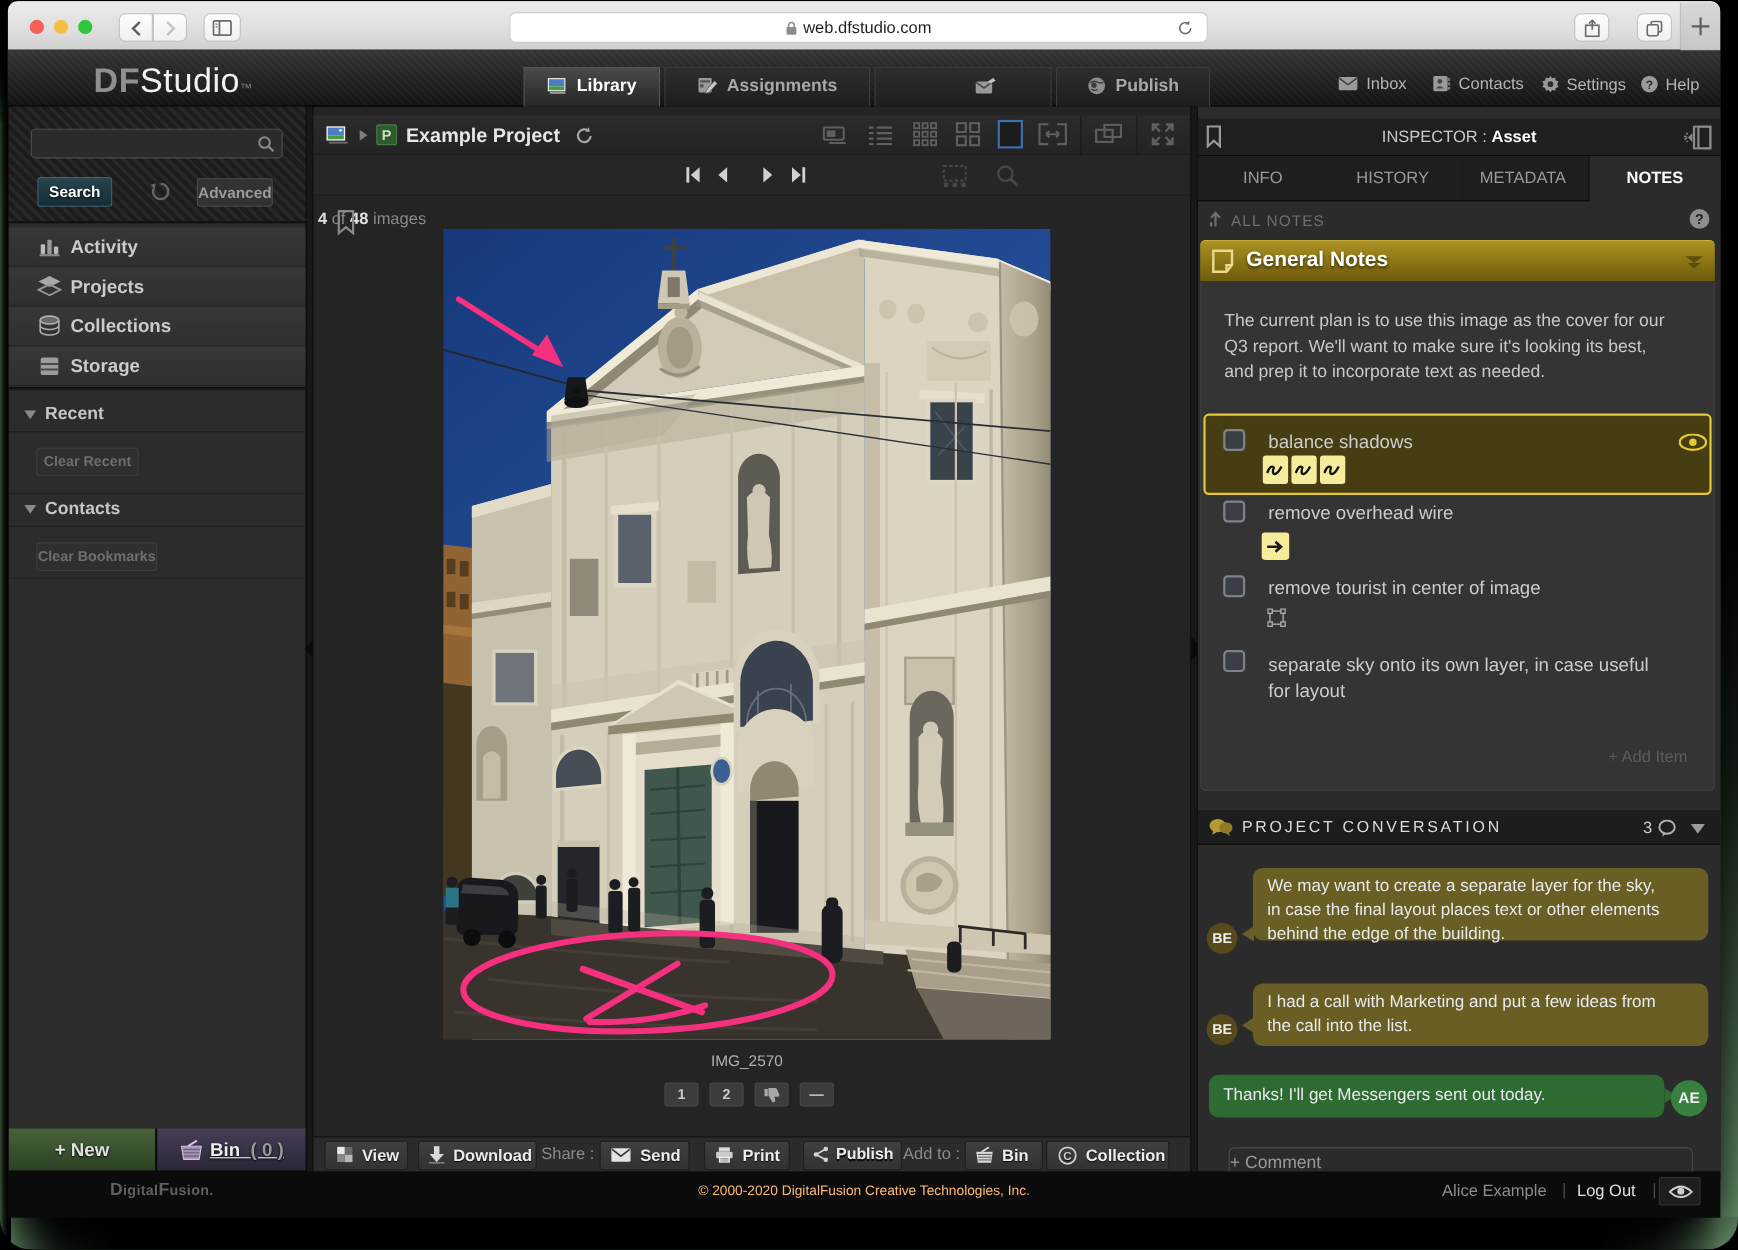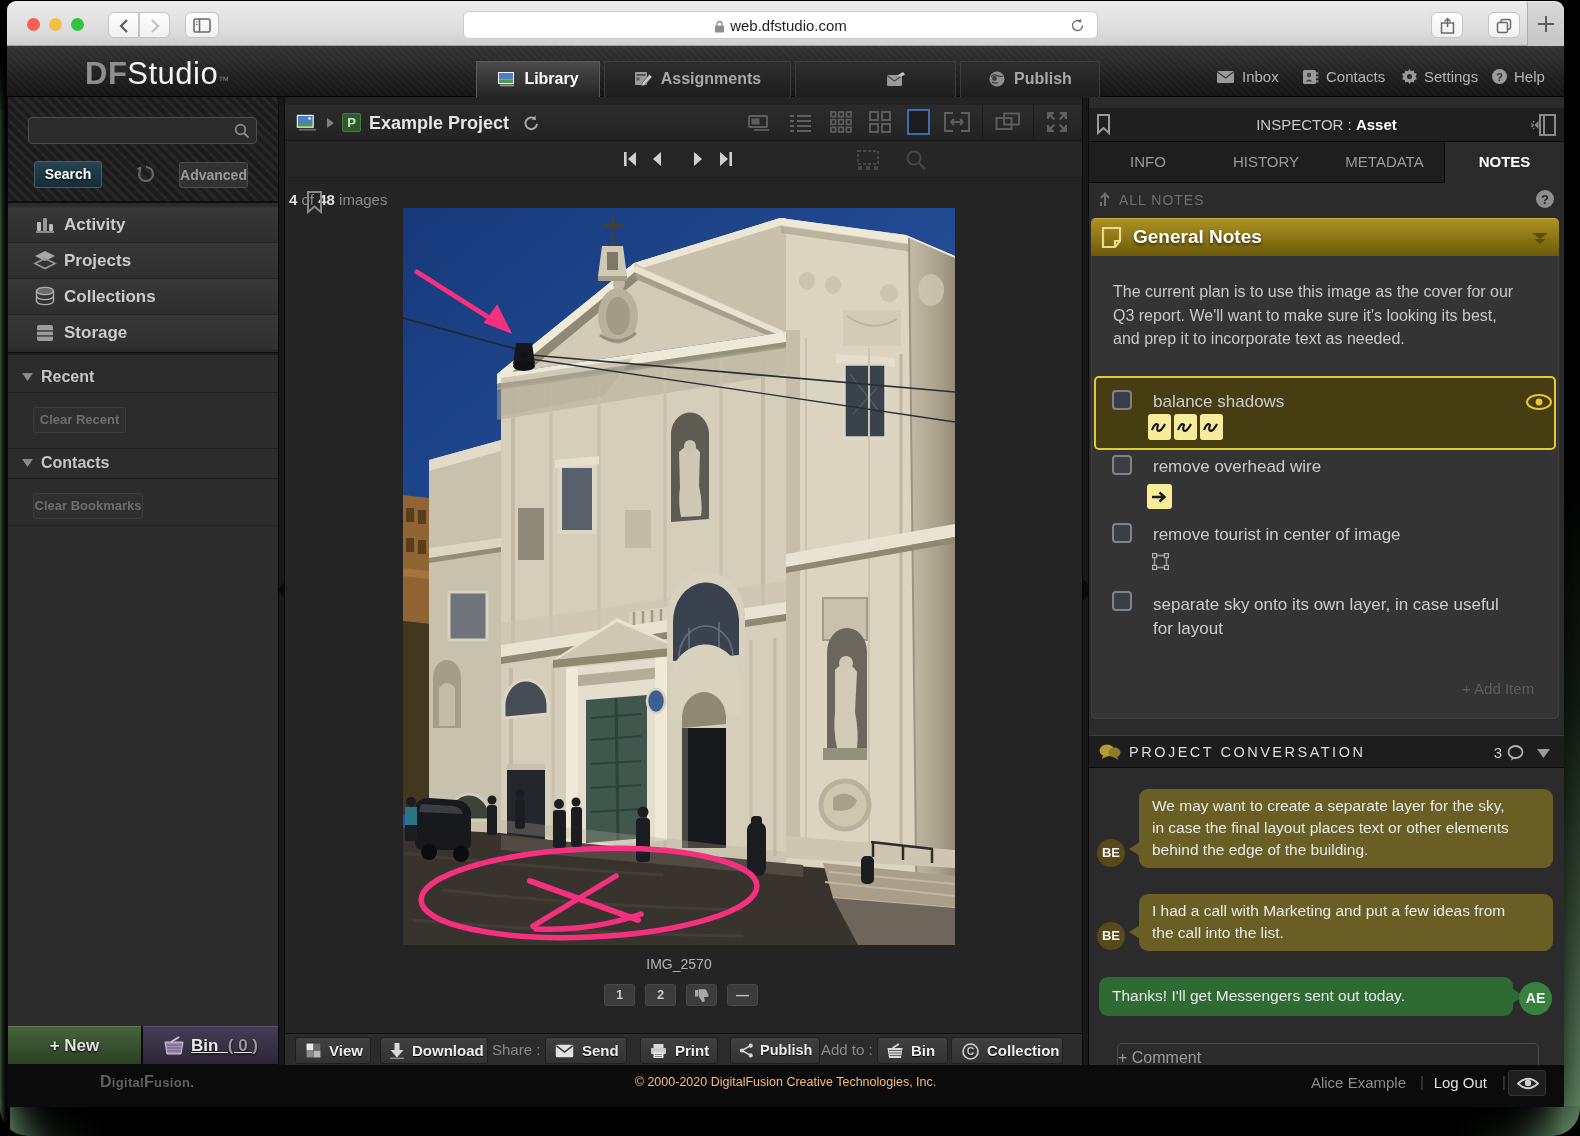--- a/index.html
+++ b/index.html
@@ -775,21 +775,21 @@
       <span style="position:absolute;right:62px;top:8px;color:#cccccc;font-size:15px;">3</span>
       <svg width="17" height="16" viewBox="0 0 17 16" style="position:absolute;right:40px;top:9px">
           <ellipse cx="8.5" cy="7" rx="7" ry="6" fill="none" stroke="#b0b0b0" stroke-width="1.8"></ellipse>
           <path d="M5 12 L4 15.5 L9 12.6" fill="#b0b0b0"></path>
         </svg>
       <svg width="13" height="9" viewBox="0 0 13 9" style="position:absolute;right:14px;top:13px">
           <path d="M0 0 L13 0 L6.5 9 Z" fill="#9a9a9a"></path>
         </svg>
     </div>
 
-    <div class="bub" style="left:50px;top:692px;width:414px;height:79px;background:#695e24;padding:6px 0 0 13px;">We may want to create a separate layer for the sky,<br>in case the final layout places text or other elements<br>behind the edge of the building.</div>
+    <div class="bub" style="left:50px;top:692px;width:414px;height:66px;background:#695e24;padding:6px 0 0 13px;">We may want to create a separate layer for the sky,<br>in case the final layout places text or other elements<br>behind the edge of the building.</div>
     <div class="abs" style="left:40px;top:745px;width:0;height:0;border-top:7px solid transparent;border-bottom:7px solid transparent;border-right:11px solid #695e24;"></div>
     <div class="avatar" style="left:8px;top:742px;width:28px;height:28px;background:#57491b;line-height:28px;">BE</div>
     <div class="bub" style="left:50px;top:797px;width:414px;height:57px;background:#695e24;padding:6px 0 0 13px;">I had a call with Marketing and put a few ideas from<br>the call into the list.</div>
     <div class="abs" style="left:40px;top:828px;width:0;height:0;border-top:7px solid transparent;border-bottom:7px solid transparent;border-right:11px solid #695e24;"></div>
     <div class="avatar" style="left:8px;top:825px;width:28px;height:28px;background:#57491b;line-height:28px;">BE</div>
     <div class="bub" style="left:10px;top:880px;width:414px;height:39px;background:#2d6b33;padding:8px 0 0 13px;">Thanks! I'll get Messengers sent out today.</div>
     <div class="abs" style="left:424px;top:892px;width:0;height:0;border-top:7px solid transparent;border-bottom:7px solid transparent;border-left:11px solid #2d6b33;"></div>
     <div class="avatar" style="left:430px;top:885px;width:33px;height:33px;background:#388040;line-height:33px;font-size:14px;">AE</div>
     <div class="cmtbtn">+ Comment</div>
   </div>

